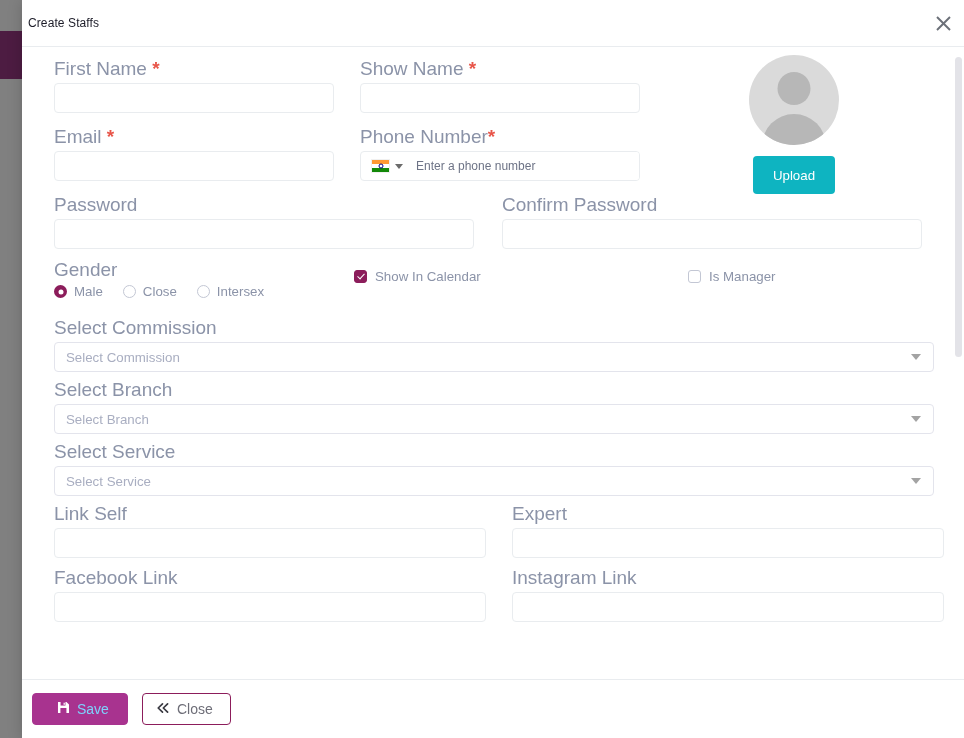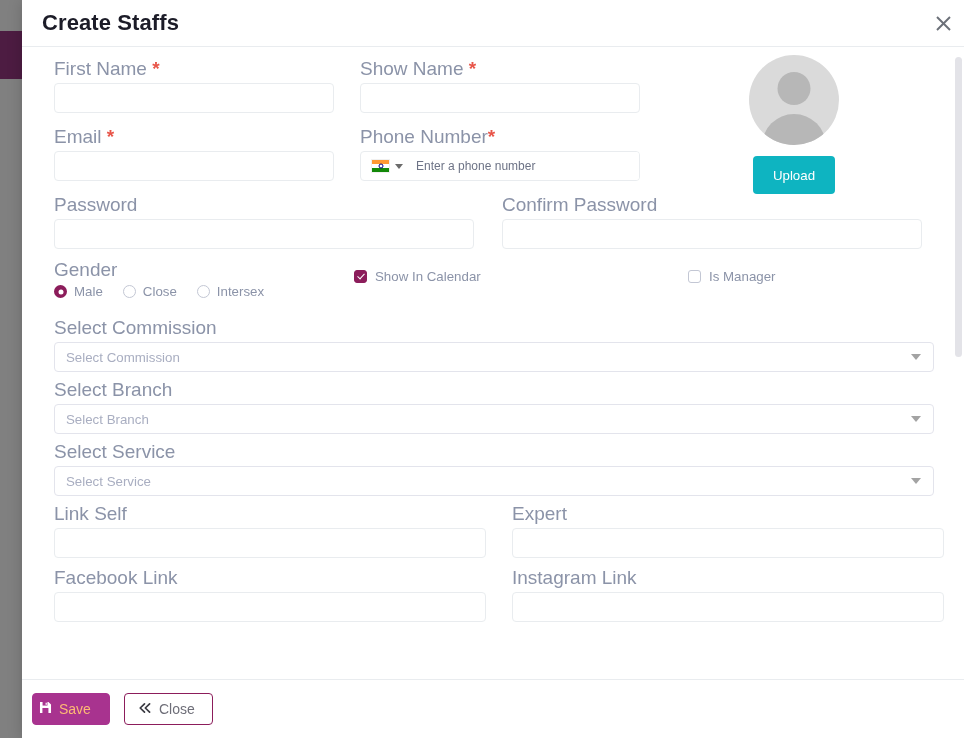--- a/index.html
+++ b/index.html
@@ -39,23 +39,23 @@
 
   
   #modal-header {
     position: relative;
     height: 47px;
     flex: 0 0 47px;
     border-bottom: 1px solid #e9ecef;
     display: flex; align-items: center;
   }
   #modal-title {
-    margin-left: 20px;
-    font-size: 22px;
-    font-weight: bold;
+    margin-left: 6px;
+    font-size: 12px;
+    font-weight: normal;
     color: #1c1c28;
     letter-spacing: .1px;
   }
   #close-x {
     position: absolute;
     right: 9px; top: 50%;
     transform: translateY(-50%);
     width: 24px; height: 24px;
     cursor: pointer;
     display: flex; align-items: center; justify-content: center;
@@ -323,22 +323,22 @@
     gap: 7px;
     height: 32px;
     border-radius: 4px;
     font-size: 14px;
     cursor: pointer;
     font-family: "Liberation Sans", sans-serif;
   }
   #save-button {
     background: #a8338f;
     border: 1px solid #a8338f;
-    color: #fdba74;
-    padding: 0 18px 0 6px;
+    color: #7dd3fc;
+    padding: 0 18px 0 24px;
   }
   #close-button {
     background: #ffffff;
     border: 1px solid #8c1d5b;
     color: #6e6e78;
     padding: 0 17px 0 13px;
   }
   .ic { display: block; }
 </style>
 </head>

